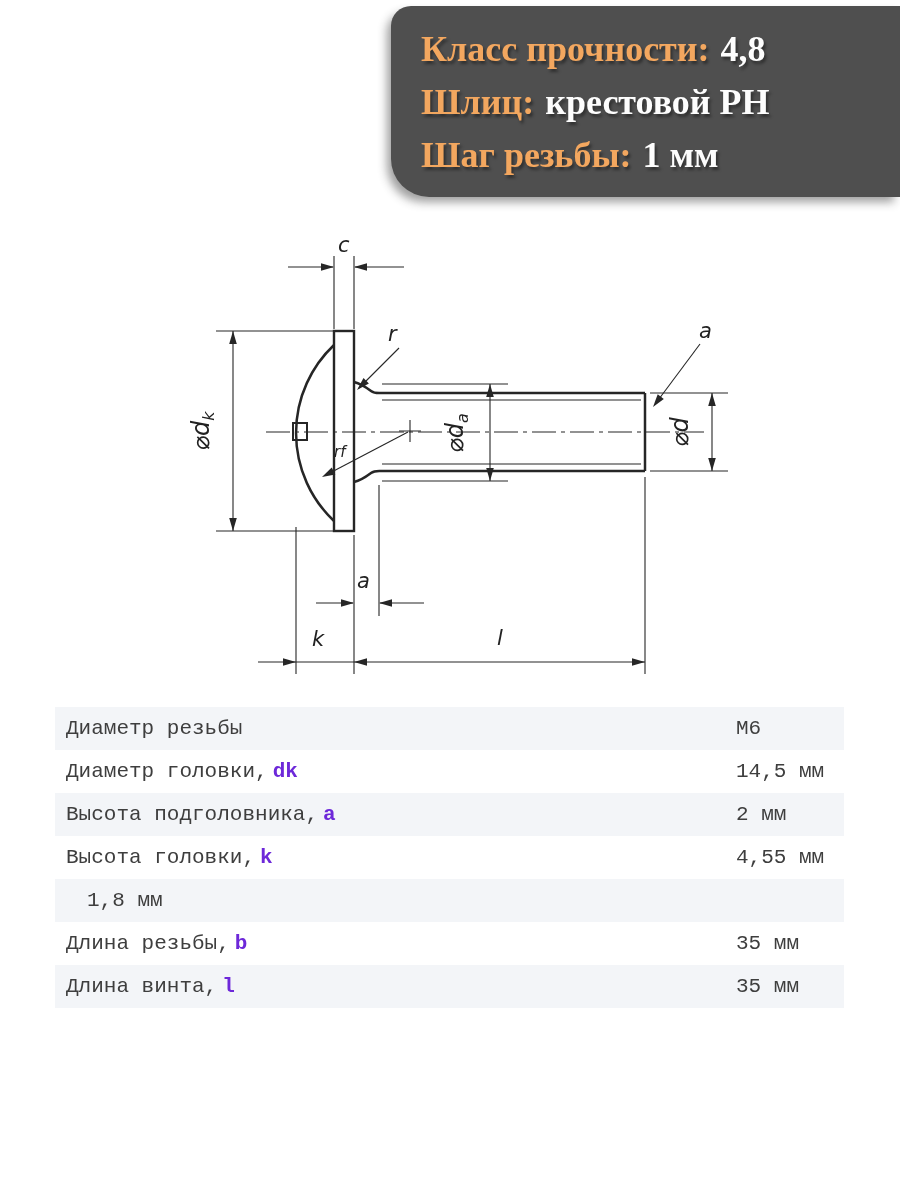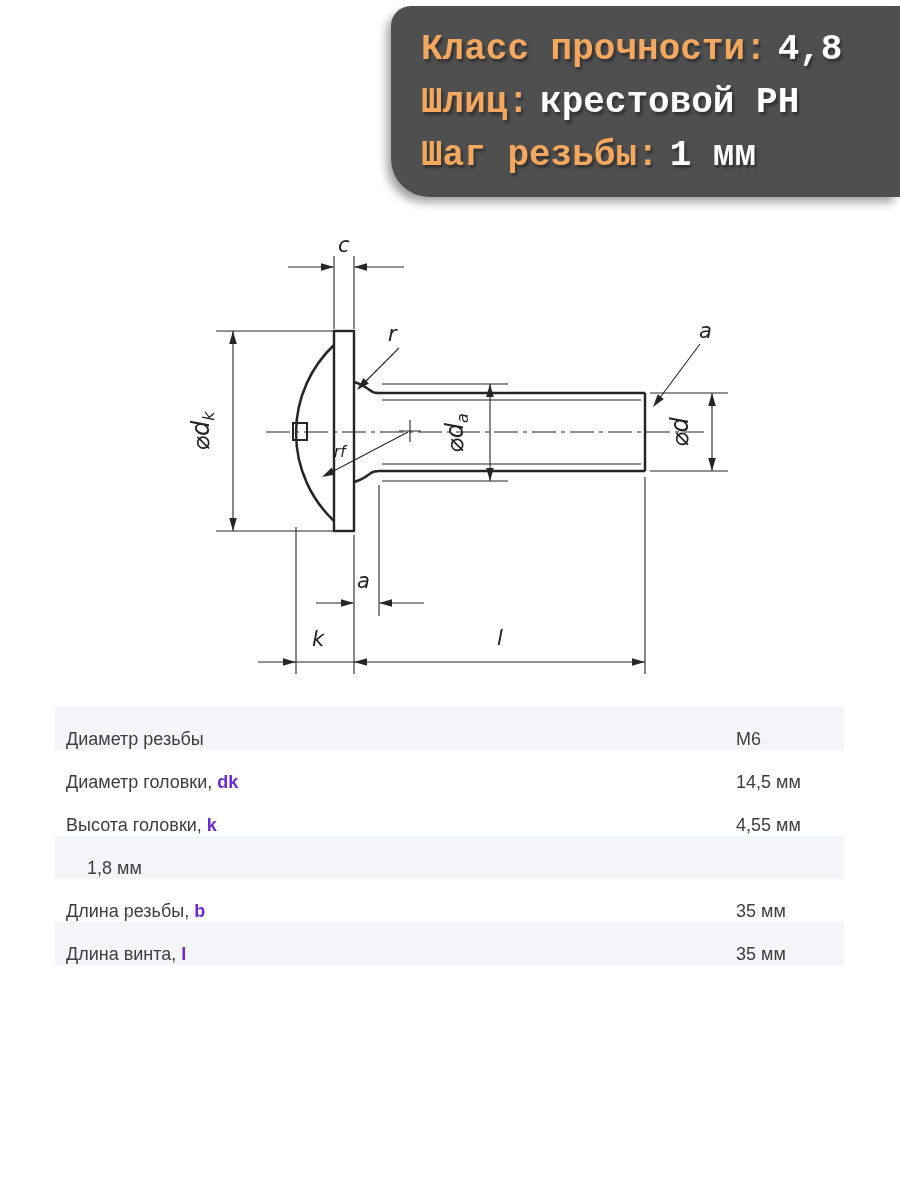--- a/index.html
+++ b/index.html
@@ -6,35 +6,35 @@
   body{
     width:900px;height:1200px;position:relative;background:#ffffff;
     font-family:"Liberation Sans",sans-serif;overflow:hidden;
   }
   
   .infobox{
     position:absolute;left:391px;top:6px;width:509px;height:191px;
     background:#4f4f4f;border-radius:20px 0 0 38px;
     box-shadow:-5px 6px 10px -1px rgba(40,40,40,.45);
     padding:17px 0 0 30px;box-sizing:border-box;
-    font-family:Liberation Mono, monospace;font-weight:700;font-size:36px;line-height:53px;
+    font-family:Liberation Serif, serif;font-weight:700;font-size:36px;line-height:53px;
     white-space:nowrap;
   }
   .iline .accent{color:#f3a75f;text-shadow:2px 3px 3px rgba(0,0,0,.40);}
   .iline .white{color:#fdfdfd;margin-left:11px;text-shadow:2px 3px 3px rgba(0,0,0,.40);}
   
   .draw{position:absolute;left:150px;top:225px;}
   .draw text{fill:#222;}
   .lbl{font-family:"DejaVu Sans",sans-serif;font-style:italic;font-size:21px;}
   .dlbl{font-family:"DejaVu Sans",sans-serif;font-style:italic;font-size:24px;}
   .sub{font-size:16px;}
   .rflbl{font-family:"DejaVu Sans",sans-serif;font-style:italic;font-size:15px;}
   
   .spec{position:absolute;left:55px;top:707px;width:789px;}
-  .trow{height:43px;display:flex;align-items:flex-end;font-size:18px;color:#3e3e3e;}
+  .trow{height:43px;display:flex;align-items:center;font-size:21px;color:#3e3e3e;font-family:Liberation Mono, monospace;}
   .trow.alt{background:#f3f5f8;}
   .tlabel{flex:1;padding-left:11px;}
   .tlabel .sym{font-weight:700;color:#6d28d9;margin-left:5px;}
   .tvalue{width:108px;text-align:left;margin-left:32px;}
 </style>
 </head>
 <body>
 
 <div class="infobox">
   <div class="iline">
@@ -146,20 +146,24 @@
 
 <div class="spec">
   <div class="trow alt">
     <div class="tlabel"><span>Диаметр резьбы</span><span class="sym"></span></div>
     <div class="tvalue">M6</div>
   </div>
   <div class="trow">
     <div class="tlabel"><span>Диаметр головки,</span><span class="sym">dk</span></div>
     <div class="tvalue">14,5 мм</div>
   </div>
+  <div class="trow alt">
+    <div class="tlabel"><span>Высота подголовника,</span><span class="sym">a</span></div>
+    <div class="tvalue">2 мм</div>
+  </div>
   <div class="trow">
     <div class="tlabel"><span>Высота головки,</span><span class="sym">k</span></div>
     <div class="tvalue">4,55 мм</div>
   </div>
   <div class="trow alt">
     <div class="tvalue">1,8 мм</div>
   </div>
   <div class="trow">
     <div class="tlabel"><span>Длина резьбы,</span><span class="sym">b</span></div>
     <div class="tvalue">35 мм</div>

